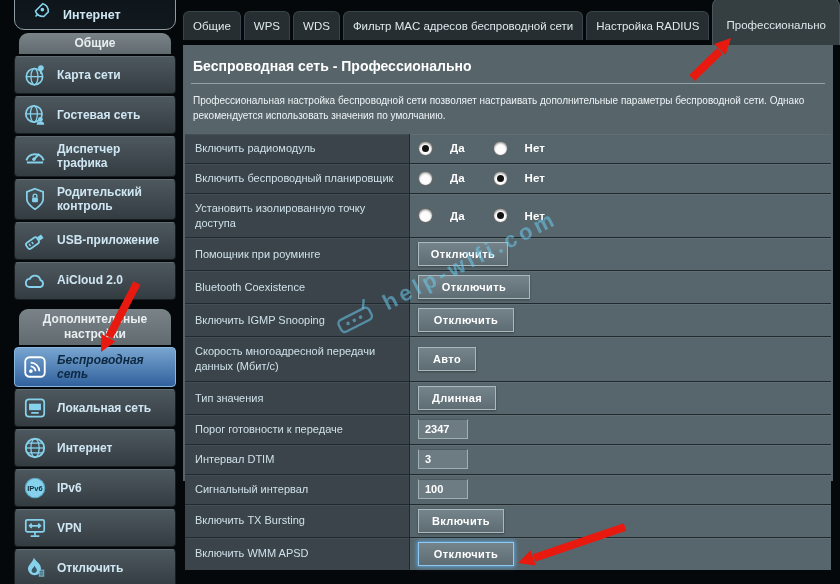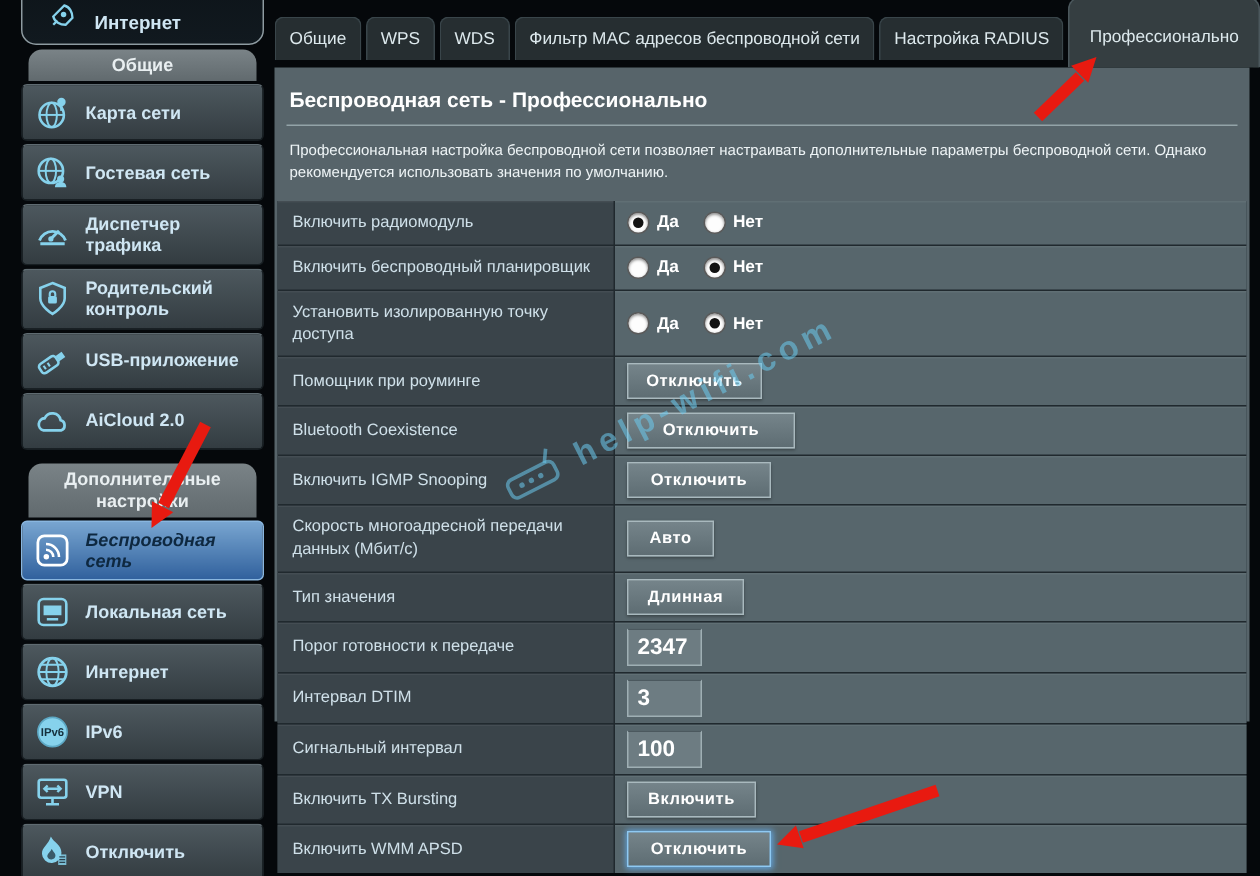--- a/index.html
+++ b/index.html
@@ -41,39 +41,39 @@
   .divider{margin:9px 8px 0 8px;border-top:1px solid #93a3a8;height:0;}
   .page-desc{margin:9px 12px 11px 10px;font-size:10px;color:#eef4f6;line-height:1.5;}
 
   .ftable{margin:0 2px 0 2px;background:#20292e;}
   .frow{display:flex;}
   .frow + .frow{margin-top:1px;}
   .fcell-l{box-sizing:border-box;width:224px;flex:0 0 224px;background:#3a444a;
     color:#cfe0e9;font-size:11px;padding:7px 10px;display:flex;align-items:center;
     line-height:1.35;margin-right:1px;box-shadow:inset 0 1px 0 rgba(255,255,255,.05);}
   .fcell-v{box-sizing:border-box;flex:1;background:#57666c;padding:4px 8px;
-    display:flex;align-items:center;box-shadow:inset 0 1px 0 rgba(255,255,255,.06);}
+    display:flex;align-items:center;box-shadow:inset 0 1px 0 rgba(255,255,255,.06);gap:12px;}
 
   
   .radio{width:13px;height:13px;border-radius:50%;background:#fdfdfd;display:inline-block;
     position:relative;border:1px solid #5a5a5a;box-shadow:inset 0 1px 2px rgba(0,0,0,.45);cursor:pointer;flex:0 0 auto;}
   .radio.checked::after{content:"";position:absolute;left:3px;top:3px;right:3px;bottom:3px;
     background:#121212;border-radius:50%;}
   .rlbl{margin:0 16px 0 5px;font-size:11.5px;font-weight:bold;color:#ffffff;}
 
   
   .btn{box-sizing:border-box;background:linear-gradient(180deg,#75848a,#5e6d73);
     border:1px solid #a9b9be;color:#fff;font-weight:bold;font-size:11px;
     letter-spacing:.4px;padding:5px 10px;text-align:center;cursor:pointer;
     font-family:inherit;box-shadow:0 1px 2px rgba(0,0,0,.35);}
   .btn.focused{border:1px solid #8fc9f2;box-shadow:0 0 4px 1px rgba(100,175,240,.85);}
 
   
   .inp{box-sizing:border-box;width:50px;background:#6d7c82;border:1px solid #9fafb4;
-    border-top-color:#4b585e;color:#fff;font-weight:bold;font-size:15px;
+    border-top-color:#4b585e;color:#fff;font-weight:bold;font-size:11px;
     padding:3px 6px;font-family:inherit;}
 
   
   .watermark{position:absolute;left:338px;top:312px;transform:rotate(-27deg);
     transform-origin:0 50%;display:flex;align-items:center;gap:10px;
     color:rgba(108,202,238,.55);font-size:22px;font-weight:bold;letter-spacing:4px;
     pointer-events:none;z-index:20;white-space:nowrap;}
 
   .arrows{position:absolute;left:0;top:0;width:840px;height:584px;pointer-events:none;z-index:40;}
 </style>

